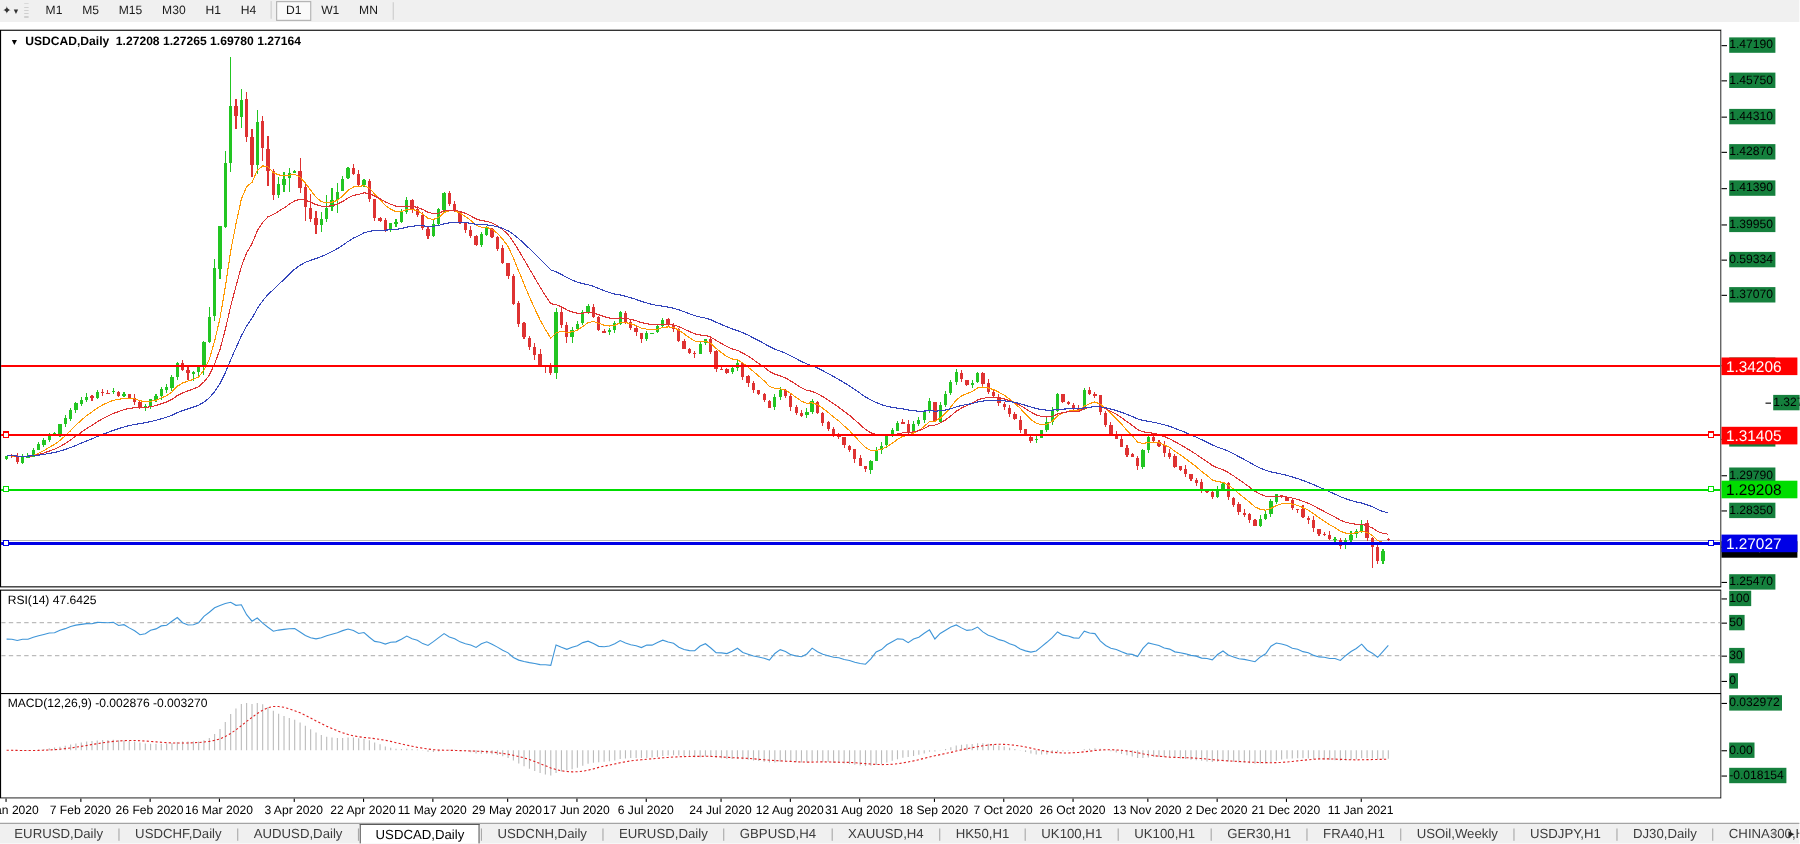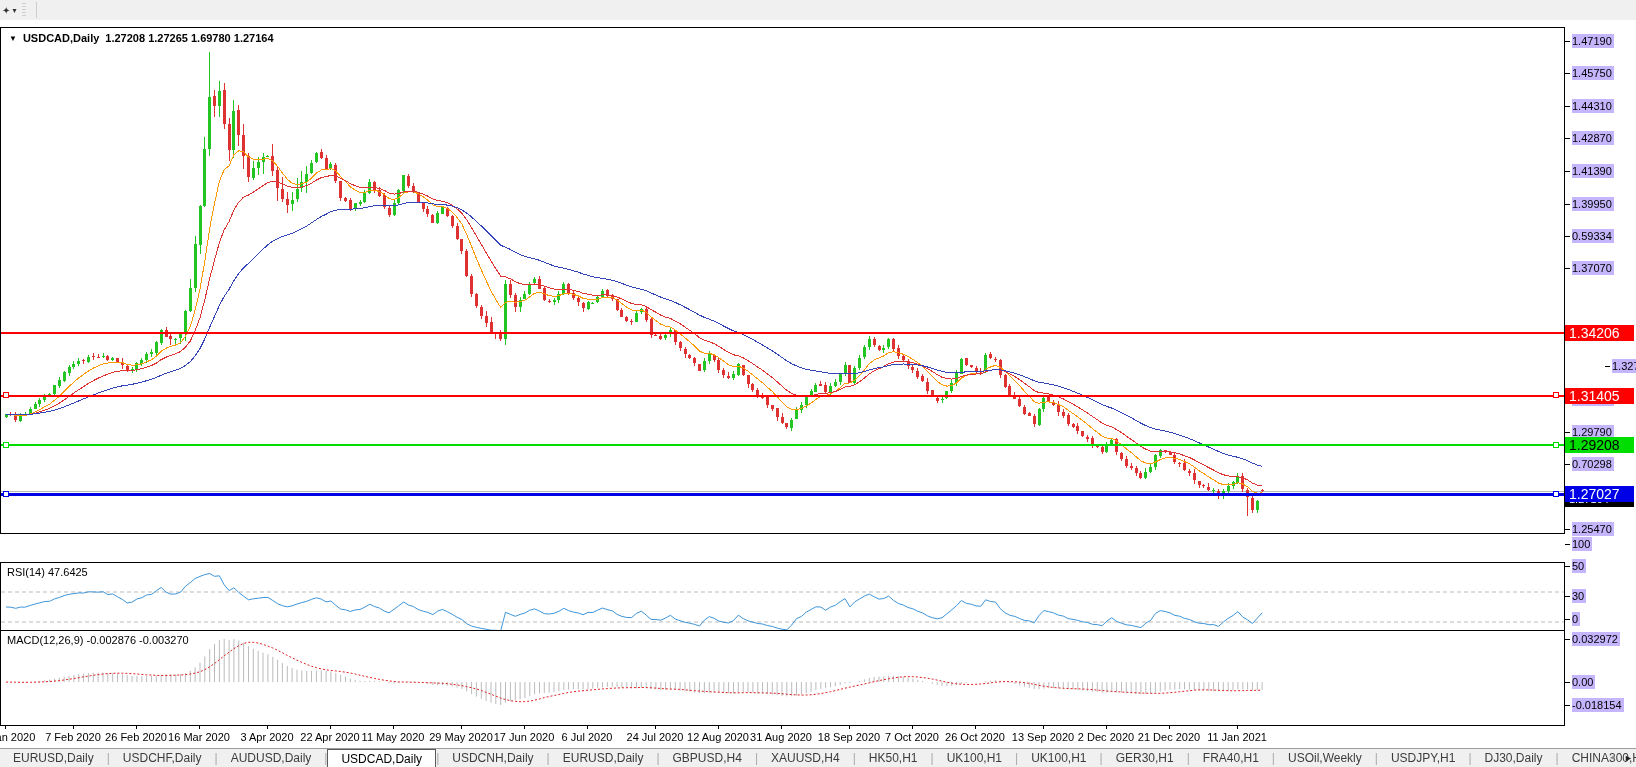--- a/index.html
+++ b/index.html
@@ -12,30 +12,30 @@
   .cursor-glyph{font-size:10px;color:#333;margin-right:2px}
   .caret{font-size:8px;color:#333;margin-right:4px}
   .grip{width:4px;height:14px;margin:0 6px 0 2px;
         background:repeating-linear-gradient(to bottom,#cfcfcf 0 1px,#f0f0f0 1px 3px)}
   .vsep{width:1px;height:16px;background:#cdcdcd;margin:0 4px}
   .tf-btn{padding:2px 8px;border:1px solid transparent;line-height:12px}
   .tf-btn.active{border:1px solid #aeaeae;background:#fafafa}
   
   .panel{position:absolute;left:0;width:1565px;background:#fff;border:1px solid #000;box-sizing:border-box}
   #main-panel{top:27px;height:507px}
-  #rsi-panel{top:562px;height:108px}
+  #rsi-panel{top:536px;height:108px}
   #macd-panel{top:630px;height:96px}
   .panel svg{position:absolute;left:0;top:0}
   .chart-title{position:absolute;left:8px;top:4px;font-size:11px;font-weight:bold;color:#000;
                display:flex;align-items:center;gap:6px;z-index:5}
   .menu-caret{font-size:8px}
   .ind-label{position:absolute;left:6px;top:3px;font-size:11px;color:#000;z-index:5}
   
   #price-axis{position:absolute;left:1565px;top:27px;width:71px;height:721px;background:#fff}
-  .ptick{position:absolute;left:7px;height:14px;line-height:14px;font-size:11px;color:#000;z-index:5;background:#c4b5fd;padding-right:2px}
+  .ptick{position:absolute;left:7px;height:14px;line-height:14px;font-size:11px;color:#000;z-index:5;background:#15803d;padding-right:2px}
   .ptick::before{content:"";position:absolute;left:-7px;top:7px;width:5px;height:1px;background:#000}
   .line-label{position:absolute;left:0;width:69px;height:16px;line-height:16px;font-size:14px;
               padding-left:4px;z-index:20;box-sizing:border-box}
   .cur-label{position:absolute;left:0;width:69px;height:15px;line-height:15px;font-size:11px;
              padding-left:4px;z-index:10;box-sizing:border-box}
   
   #time-axis{position:absolute;left:0;top:726px;width:1565px;height:22px;background:#fff}
   .dlabel{position:absolute;top:5px;font-size:11px;color:#000;white-space:nowrap;transform:translateX(-50%)}
   .dtick{position:absolute;top:0;width:1px;height:3px;background:#000}
   
@@ -51,20 +51,32 @@
 </style>
 </head>
 <body>
 
 <div class="toolbar">
   <div class="tool-cluster">
     <span class="cursor-glyph">✦</span>
     <span class="caret">▾</span>
     <span class="grip"></span>
   </div>
+  <div id="tf-group" style="display: flex;">
+      <div class="tf-btn">M1</div>
+      <div class="tf-btn">M5</div>
+      <div class="tf-btn">M15</div>
+      <div class="tf-btn">M30</div>
+      <div class="tf-btn">H1</div>
+      <div class="tf-btn">H4</div>
+      <div class="vsep"></div>
+      <div class="tf-btn active">D1</div>
+      <div class="tf-btn">W1</div>
+      <div class="tf-btn">MN</div>
+    </div>
   <span class="vsep"></span>
 </div>
 
 <div class="panel" id="main-panel">
   <div class="chart-title">
     <span class="menu-caret">▼</span>
     <span>USDCAD,Daily</span>
     <span>1.27208 1.27265 1.69780 1.27164</span>
   </div>
   <div id="main-svg-holder">
@@ -898,21 +910,21 @@
     <div class="ptick" style="top: 39px; z-index: 5;">1.45750</div>
     <div class="ptick" style="top: 72px; z-index: 5;">1.44310</div>
     <div class="ptick" style="top: 104px; z-index: 5;">1.42870</div>
     <div class="ptick" style="top: 137px; z-index: 5;">1.41390</div>
     <div class="ptick" style="top: 170px; z-index: 5;">1.39950</div>
     <div class="ptick" style="top: 202px; z-index: 5;">0.59334</div>
     <div class="ptick" style="top: 234px; z-index: 5;">1.37070</div>
     <div class="ptick" style="top: 268px; z-index: 5; margin-top: 30px;">1.35590</div>
     <div class="ptick" style="top: 332px; z-index: 5; margin-left: 40px;">1.32710</div>
     <div class="ptick" style="top: 398px; z-index: 5;">1.29790</div>
-    <div class="ptick" style="top: 430px; z-index: 5;">0.70298</div>
+    <div class="ptick" style="top: 430px; z-index: 5;">1.28350</div>
     <div class="ptick" style="top: 495px; z-index: 5;">1.25470</div>
     <div class="ptick" style="top: 365px; z-index: 5;">1.31270</div>
     <div class="ptick" style="top: 463px; z-index: 5;">1.26910</div>
     <div class="cur-label" style="top: 465px; background: rgb(0, 0, 0); color: rgb(255, 255, 255);">1.27164</div>
     <div class="line-label" style="top: 298px; background: rgb(255, 0, 0); color: rgb(255, 255, 255);">1.34206</div>
     <div class="line-label" style="top: 361px; background: rgb(255, 0, 0); color: rgb(255, 255, 255);">1.31405</div>
     <div class="line-label" style="top: 410px; background: rgb(0, 221, 0); color: rgb(0, 0, 0);">1.29208</div>
     <div class="line-label" style="top: 459px; background: rgb(0, 0, 230); color: rgb(255, 255, 255);">1.27027</div>
     <div class="ptick" style="top: 510px;">100</div>
     <div class="ptick" style="top: 532px;">50</div>
@@ -949,21 +961,21 @@
     <div class="dlabel" style="left: 718px;">12 Aug 2020</div>
     <div class="dtick" style="left: 781px;"></div>
     <div class="dlabel" style="left: 781px;">31 Aug 2020</div>
     <div class="dtick" style="left: 849px;"></div>
     <div class="dlabel" style="left: 849px;">18 Sep 2020</div>
     <div class="dtick" style="left: 912px;"></div>
     <div class="dlabel" style="left: 912px;">7 Oct 2020</div>
     <div class="dtick" style="left: 975px;"></div>
     <div class="dlabel" style="left: 975px;">26 Oct 2020</div>
     <div class="dtick" style="left: 1043px;"></div>
-    <div class="dlabel" style="left: 1043px;">13 Sep 2020</div>
+    <div class="dlabel" style="left: 1043px;">13 Nov 2020</div>
     <div class="dtick" style="left: 1106px;"></div>
     <div class="dlabel" style="left: 1106px;">2 Dec 2020</div>
     <div class="dtick" style="left: 1169px;"></div>
     <div class="dlabel" style="left: 1169px;">21 Dec 2020</div>
     <div class="dtick" style="left: 1237px;"></div>
     <div class="dlabel" style="left: 1237px;">11 Jan 2021</div>
   </div>
 
 <div id="tab-bar">
     <div class="tab">EURUSD,Daily</div>

